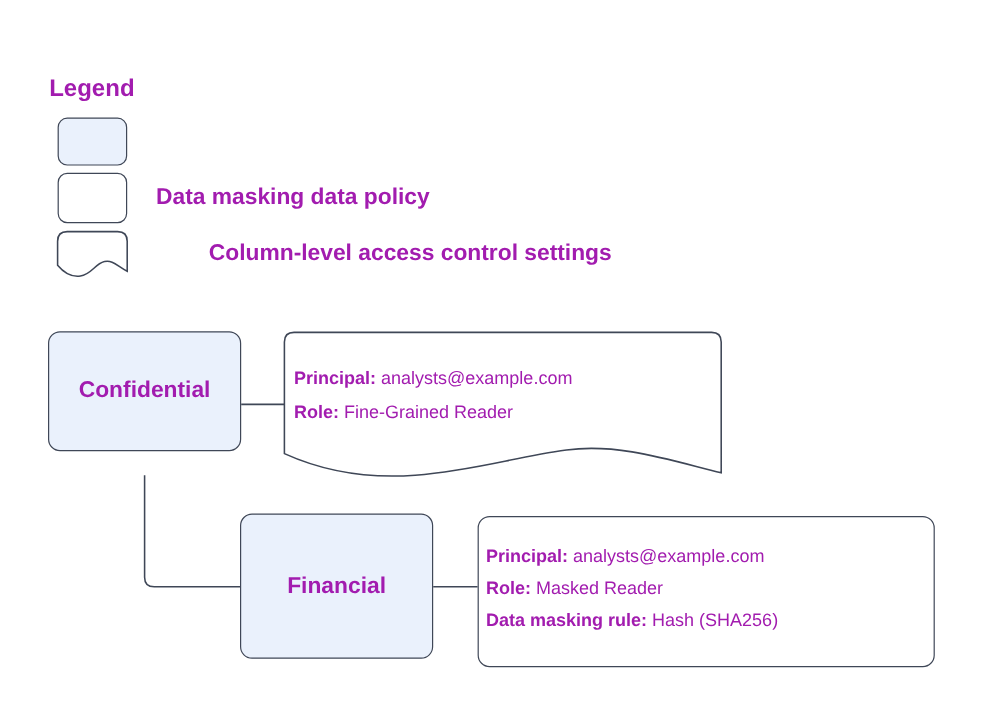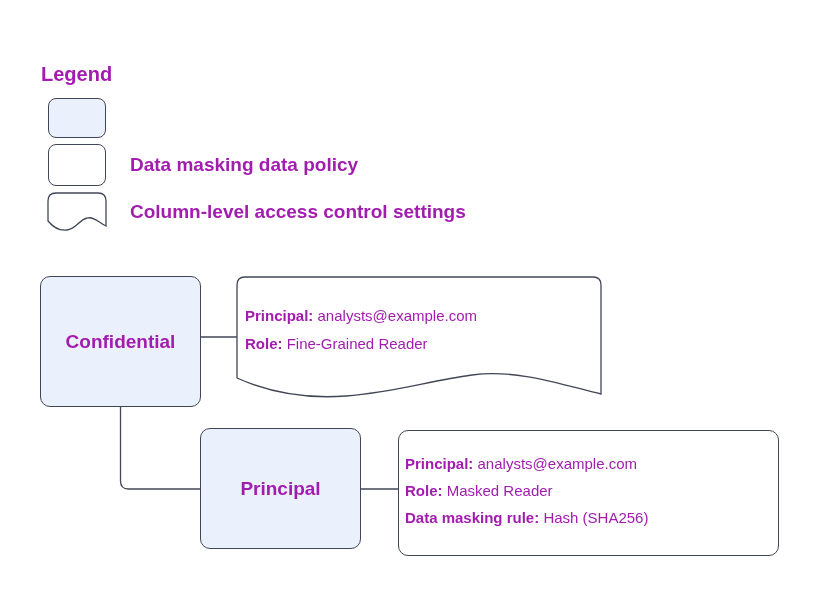--- a/index.html
+++ b/index.html
@@ -74,28 +74,28 @@
              L 48,201 Q 48,193 56,193 Z" fill="#ffffff" stroke="#3f4757" stroke-width="1.3"></path>
   </svg>
 
   <div class="legend-title">Legend</div>
 
   <div class="swatch swatch-blue" style="top:98px; height:40px;"></div>
 
   <div class="swatch swatch-white" style="top:144px; height:42px;"></div>
   <div class="legend-label" style="top:144px; height:42px;">Data masking data policy</div>
 
-  <div class="legend-label" style="top:193px; height:38px;">Column-level access control settings</div>
+  <div class="legend-label" style="top:193px; height:38px;margin-left:44px;">Column-level access control settings</div>
 
-  <div class="node node-blue" style="left:40px; top:276px; width:161px; height:131px;">
+  <div class="node node-blue" style="left:40px; top:276px; width:161px; height:100px;">
     <span>Confidential</span>
   </div>
 
   <div class="node node-blue" style="left:200px; top:428px; width:161px; height:121px;">
-    <span>Principal</span>
+    <span>Financial</span>
   </div>
 
   <div class="doc-text lh28" style="left:245px; top:302px;">
     <span class="line">
       <span class="lbl">Principal:</span>
       <span>analysts@example.com</span>
     </span>
     <span class="line">
       <span class="lbl">Role:</span>
       <span>Fine-Grained Reader</span>

